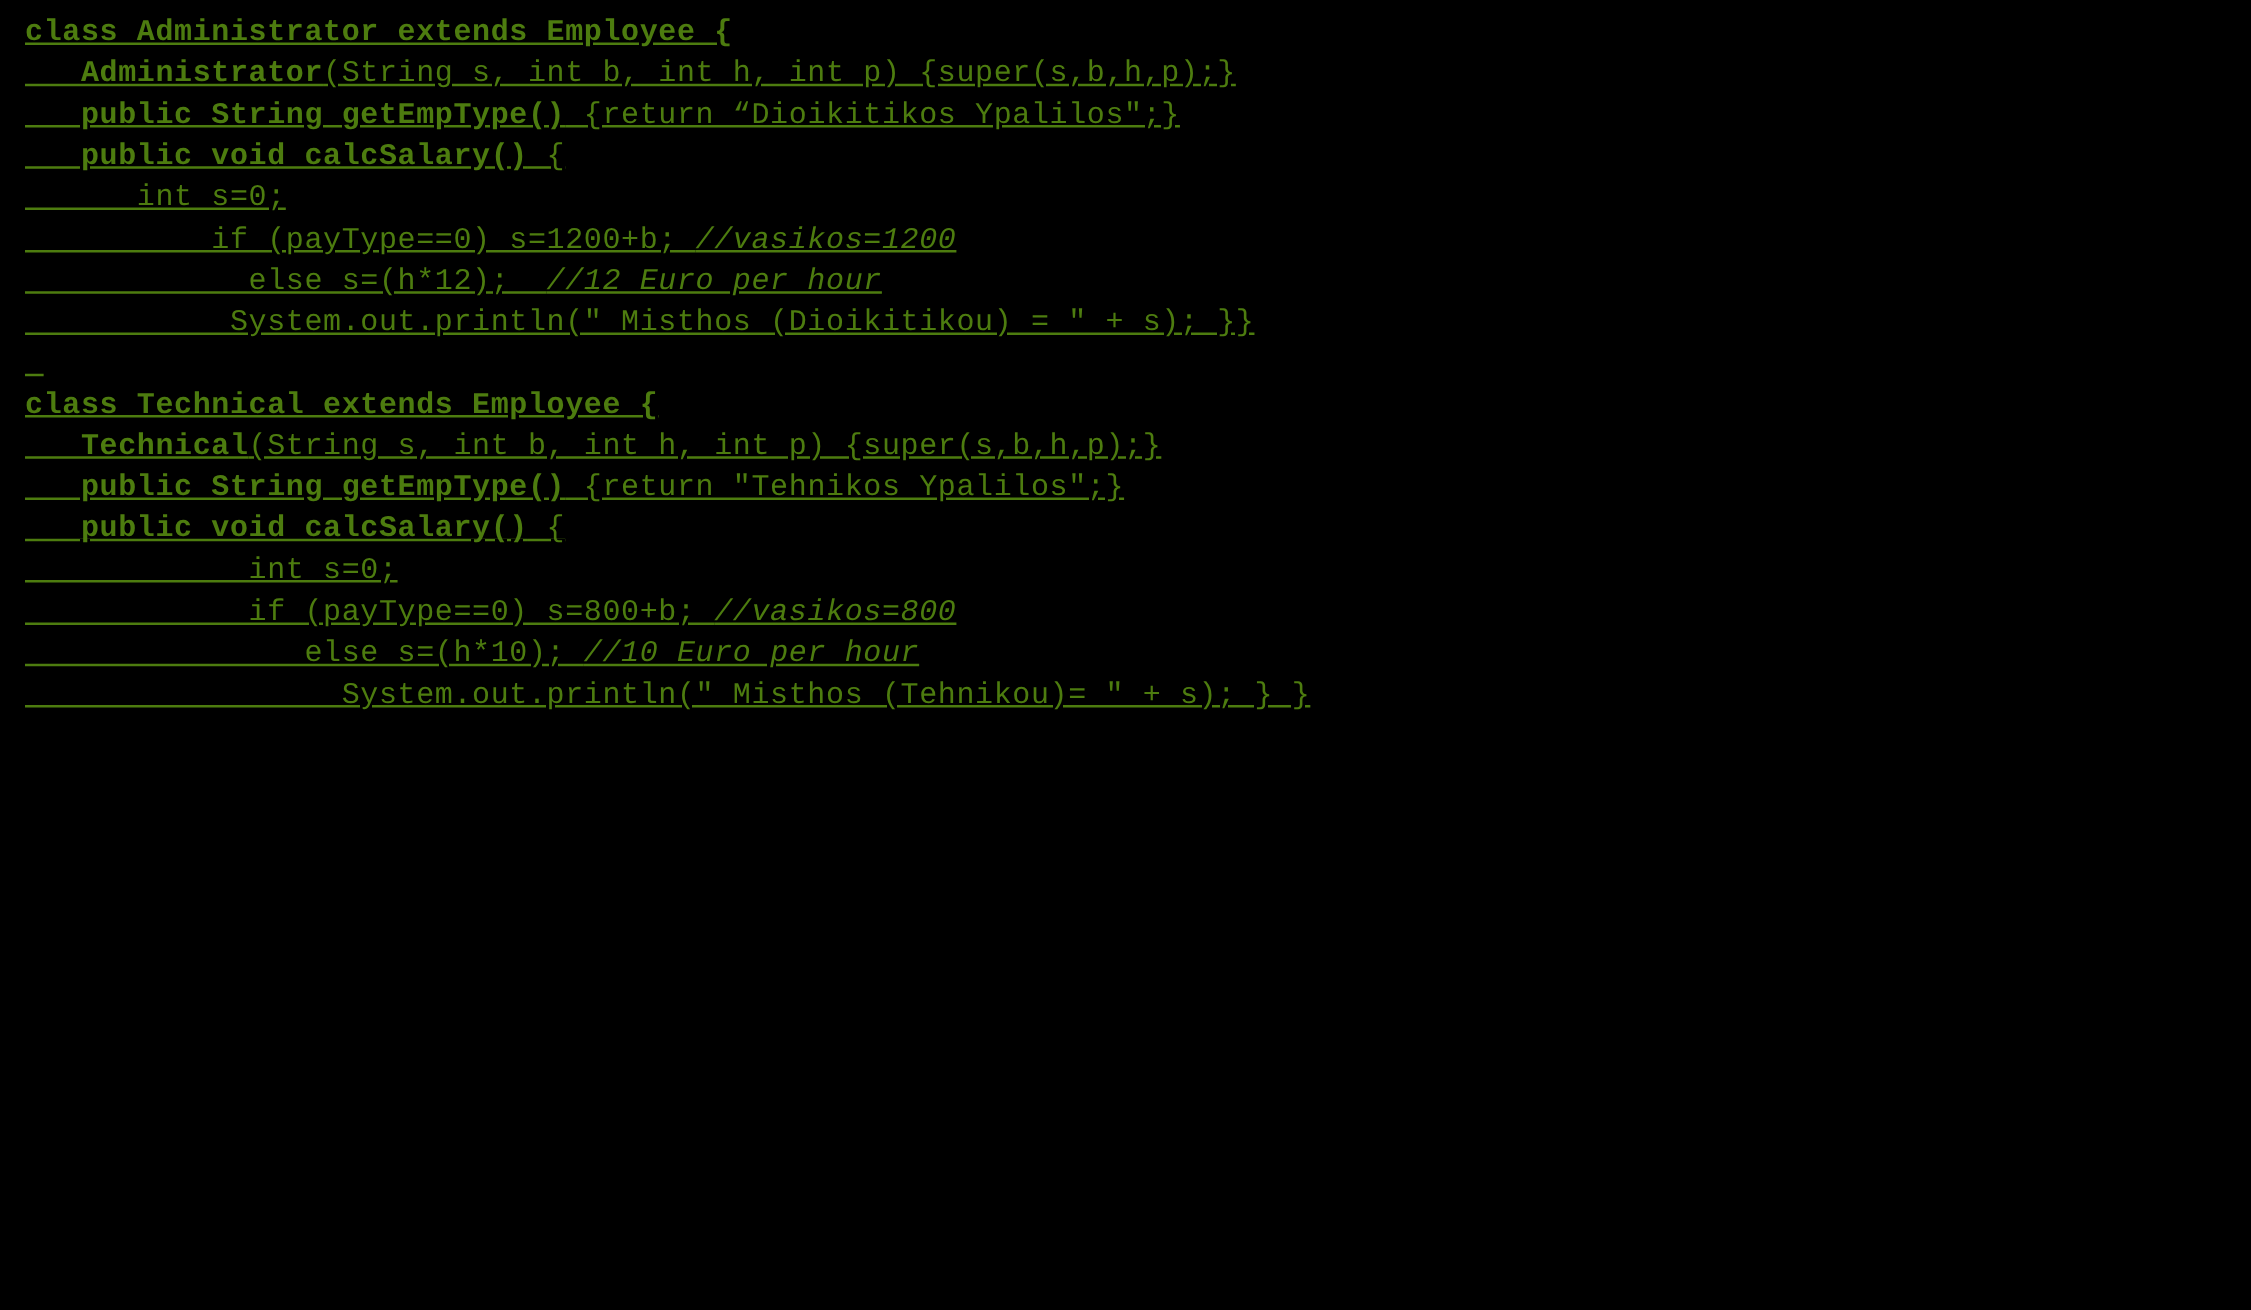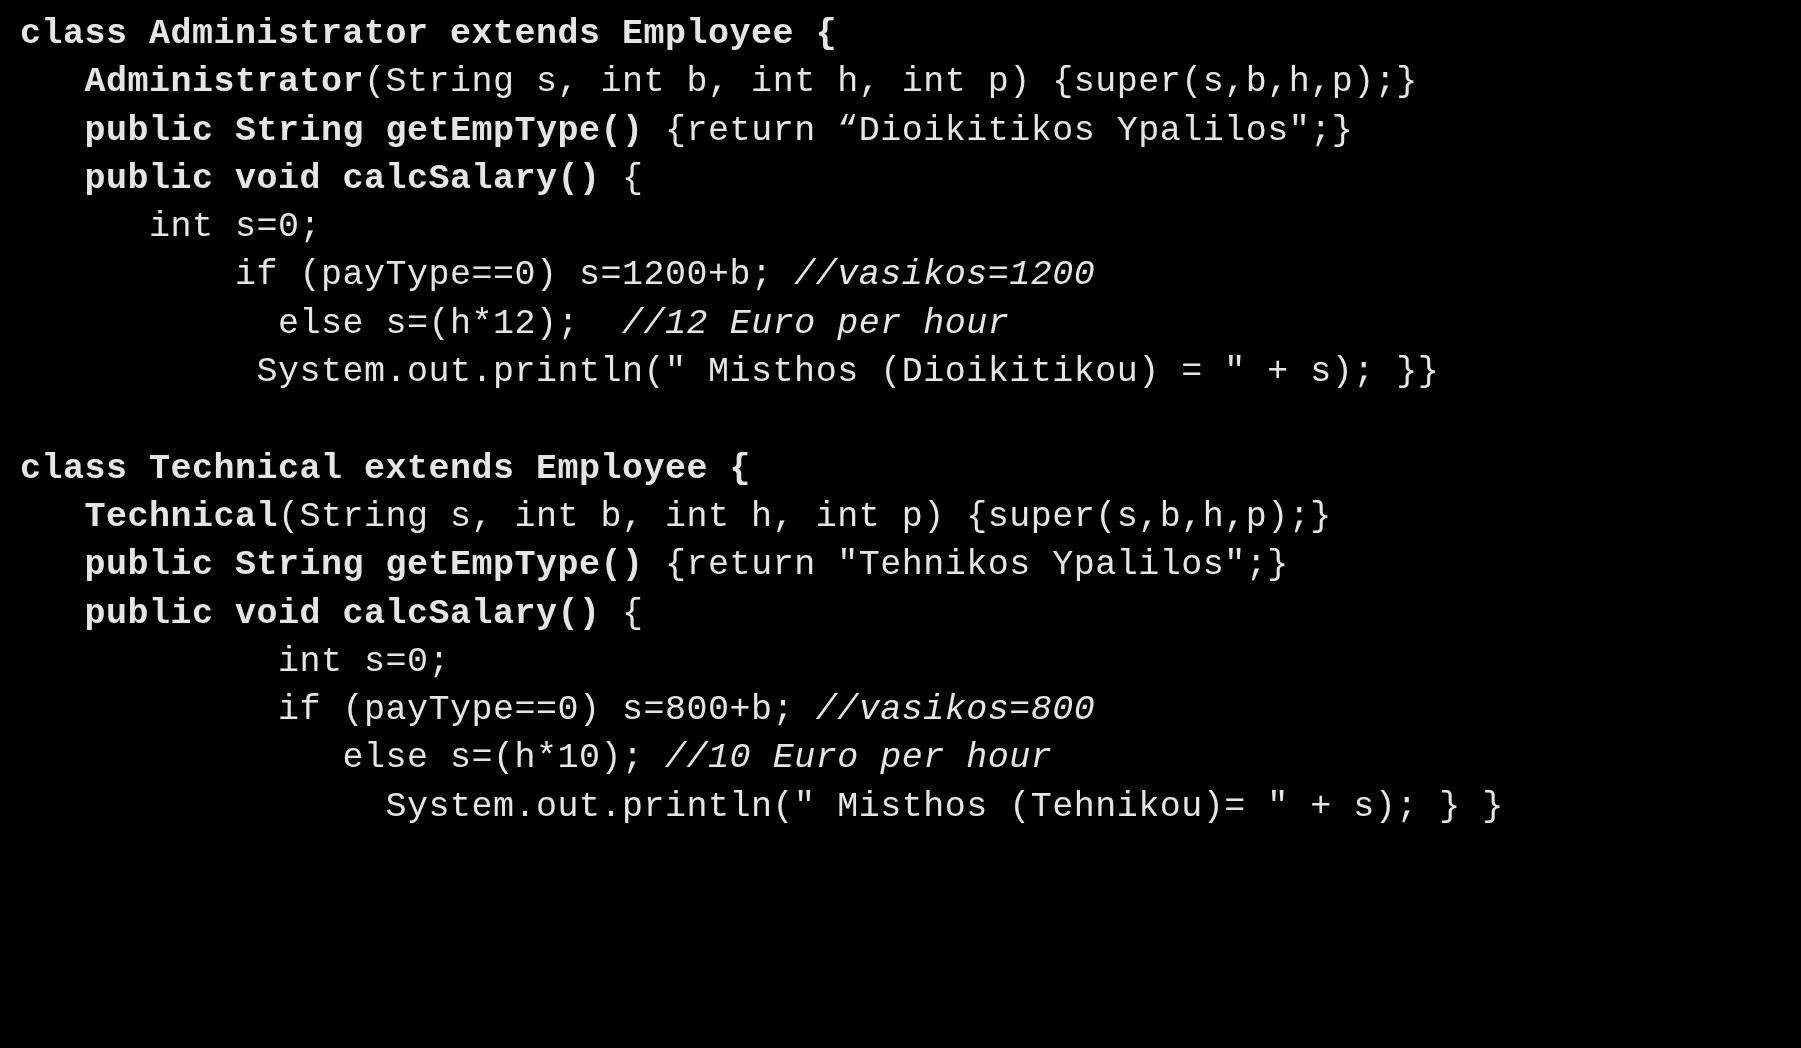--- a/index.html
+++ b/index.html
@@ -5,26 +5,27 @@
     body {
       margin: 0;
       padding: 0;
       background: #000000;
       width: 1801px;
       height: 1048px;
       overflow: hidden;
     }
     .code-container {
       font-family: "Courier New", Courier, monospace;
-      font-size: 35px;
+      font-size: 24px;
       line-height: 1.38;
-      color: #e5e5e5;
+      color: #4d7c0f;
       white-space: pre;
       padding: 10px 0 0 20px;
       letter-spacing: 0.5px;
+      text-decoration: underline;
     }
     .bold {
       font-weight: bold;
     }
     .italic {
       font-style: italic;
     }
   </style>
 </head>
 <body>

